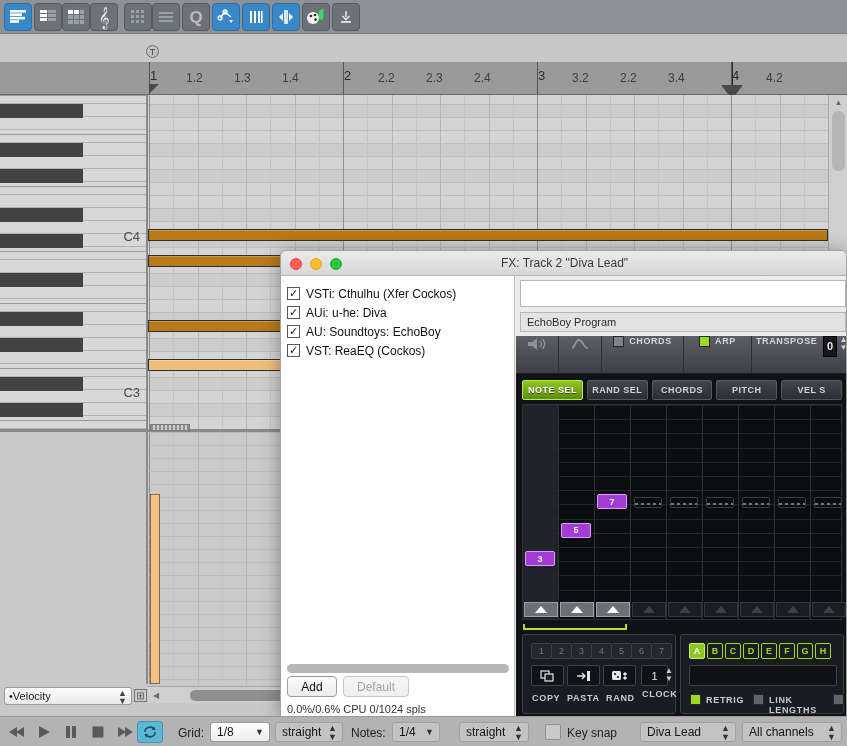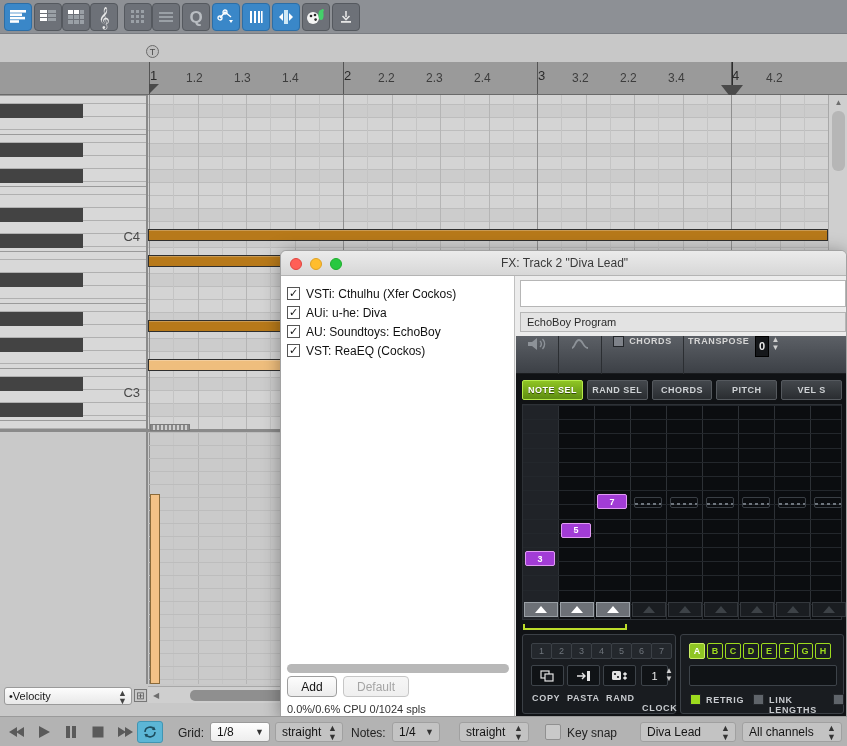--- a/index.html
+++ b/index.html
@@ -806,20 +806,24 @@
           </div>
           <div class="pt-cell" style="width:43px">
             <svg width="20" height="16" viewBox="0 0 20 16">
                 <path d="M2 12 C5 12, 5 4, 9 4 C13 4, 13 12, 18 12" stroke="#8d9298" stroke-width="1.8" fill="none"></path>
               </svg>
           </div>
           <div class="pt-cell" style="width:82px">
             <span class="pt-led off"></span>
             <span>CHORDS</span>
           </div>
+          <div class="pt-cell" style="width:68px">
+            <span class="pt-led on"></span>
+            <span>ARP</span>
+          </div>
           <div class="pt-cell" style="width:96px;border-right:none;padding-left:4px">
             <span>TRANSPOSE</span>
             <span class="pt-num" style="margin-left:6px">0</span>
             <span class="pt-spin">▲<br>▼</span>
           </div>
         </div>
 
         <div class="tabs" id="plugtabs">
             <div class="tab active">NOTE SEL</div>
             <div class="tab">RAND SEL</div>
@@ -921,21 +925,21 @@
                 <circle cx="7" cy="7" r="1.1" fill="#14171a"></circle>
                 <path d="M14 2 l2.2 2 -2.2 2 -2.2-2 z" fill="#e5e5e5"></path>
                 <path d="M14 6 l2.2 2 -2.2 2 -2.2-2 z" fill="#e5e5e5"></path>
               </svg>
           </div>
           <div class="clockbox" style="left:118px;top:30px">1</div>
           <span class="pt-spin" style="position:absolute;left:140px;top:32px;">▲<br>▼</span>
           <div class="plbl" style="left:9px;top:58px">COPY</div>
           <div class="plbl" style="left:44px;top:58px">PASTA</div>
           <div class="plbl" style="left:83px;top:58px">RAND</div>
-          <div class="plbl" style="left:119px;top:68px">CLOCK</div>
+          <div class="plbl" style="left:119px;top:54px">CLOCK</div>
         </div>
 
         <div class="panel" style="left:164px;top:298px;width:164px;height:80px;">
           <div id="bankletters">
               <div class="letterbtn active" style="left: 8px; top: 8px;">A</div>
               <div class="letterbtn" style="left: 26px; top: 8px;">B</div>
               <div class="letterbtn" style="left: 44px; top: 8px;">C</div>
               <div class="letterbtn" style="left: 62px; top: 8px;">D</div>
               <div class="letterbtn" style="left: 80px; top: 8px;">E</div>
               <div class="letterbtn" style="left: 98px; top: 8px;">F</div>

